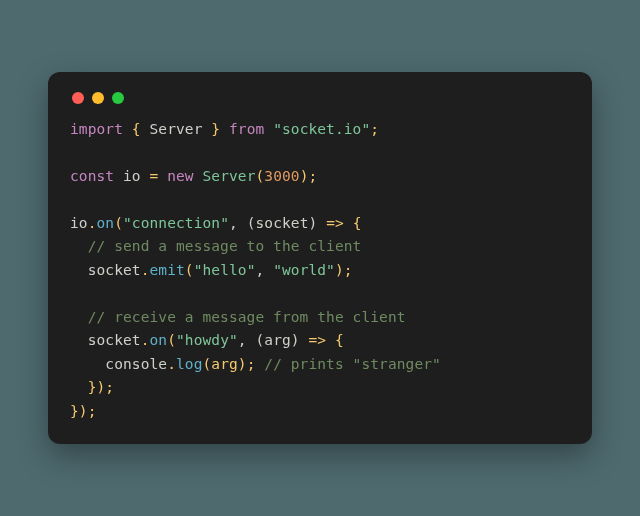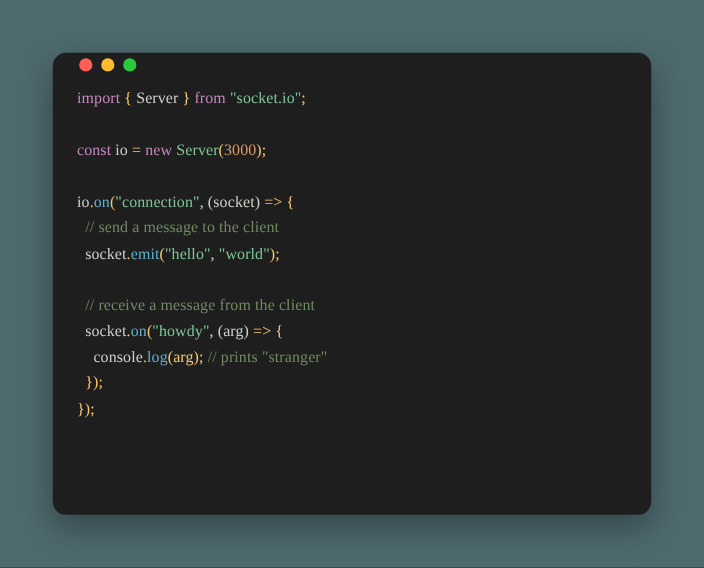--- a/index.html
+++ b/index.html
@@ -3,28 +3,27 @@
 <meta charset="utf-8">
 <style>
 html,body{margin:0;padding:0}
 body{
   background:#4e6a6f;
   width:640px;height:516px;
   display:flex;align-items:center;justify-content:center;
   font-family:ui-monospace,Menlo,Consolas,monospace;
 }
 .window{
-  width:544px;height:420px;
+  width:544px;height:372px;
   background:#1e1e1e;
   border-radius:12px;
   box-shadow:0 12px 30px rgba(0,0,0,.35);
   box-sizing:border-box;
-  padding:3px 22px 22px 22px;
+  padding:18px 22px 22px 22px;
   overflow:hidden;
-  font-family:Liberation Serif, serif;
 }
 .titlebar{display:flex;gap:8px;padding:2px 0 14px 2px}
 .dot{width:12px;height:12px;border-radius:50%}
 .code{
   font-size:14.5px;
   line-height:1.62;
   white-space:pre;
   color:#cdd1c9;
   letter-spacing:.1px;
 }

